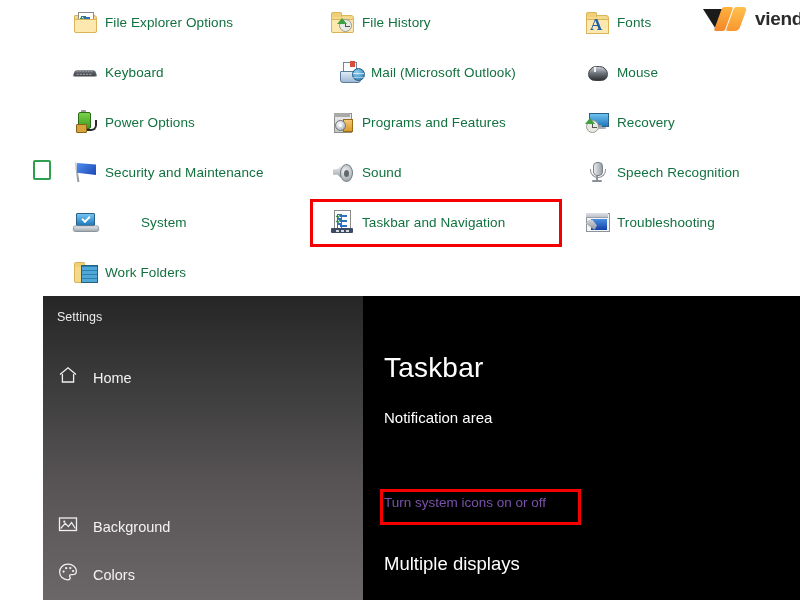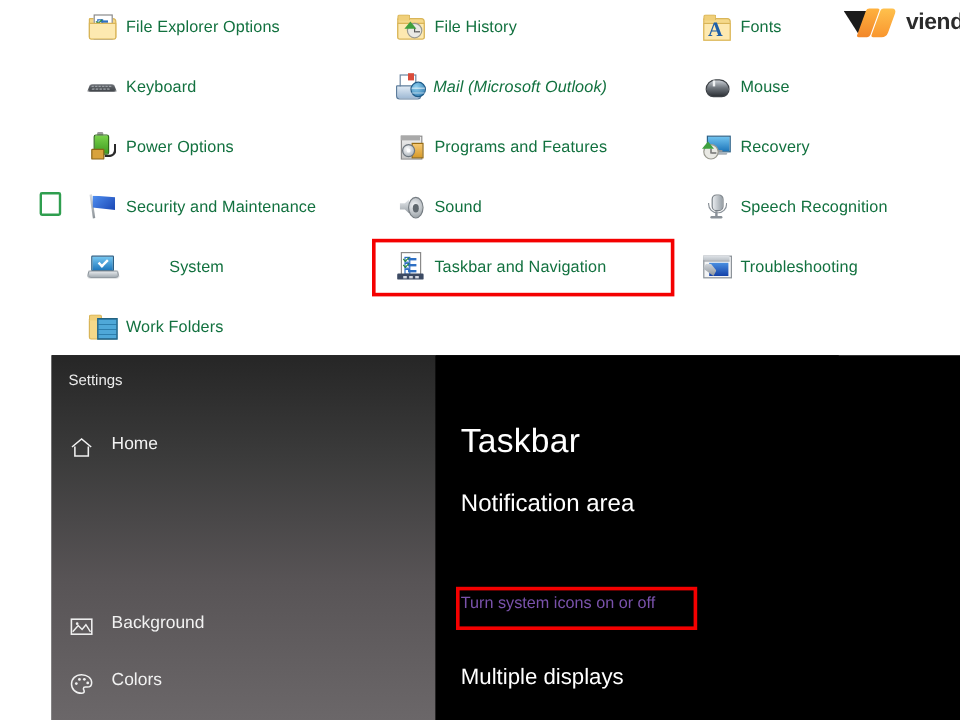--- a/index.html
+++ b/index.html
@@ -172,30 +172,30 @@
   #settings-app { position:absolute; left:0; top:296px; width:656px; height:304px; background:#000; }
   #settings-sidebar {
     position:absolute; left:0; top:0; width:320px; height:304px;
     background: linear-gradient(180deg,#262626 0%, #3a3a3a 26%, #55five2 60%, #6a6668 100%);
     background: linear-gradient(180deg,#262626 0%, #3b3b3b 28%, #585456 62%, #6b6769 100%);
   }
   #settings-title {
     position:absolute; left:14px; top:14px;
     font-size:12.5px; color:#eaeaea;
   }
-  .nav-row { position:absolute; left:14px; display:flex; align-items:flex-start; height:24px; }
+  .nav-row { position:absolute; left:14px; display:flex; align-items:flex-end; height:24px; }
   .nav-ico { width:22px; height:22px; position:relative; margin-right:14px; flex:0 0 22px; }
   .nav-lbl { font-size:14.5px; color:#f2f2f2; }
 
   .home-ico svg, .bg-ico svg, .col-ico svg { display:block; }
 
   
   #settings-content { position:absolute; left:320px; top:0; width:480px; height:304px; background:#000; }
   #page-title { position:absolute; left:21px; top:56px; font-size:28px; color:#ffffff; font-weight:300; letter-spacing:0.2px;}
-  #notif-heading { position:absolute; left:21px; top:113px; font-size:20px; color:#ffffff; font-weight:400;}
+  #notif-heading { position:absolute; left:21px; top:113px; font-size:15px; color:#ffffff; font-weight:400;}
   .link-row { position:absolute; left:21px; font-size:13.5px; color:#7a52ab; }
   #multi-heading { position:absolute; left:21px; top:257px; font-size:18.5px; color:#ffffff; font-weight:400;}
 </style>
 </head>
 <body>
 
 <div id="screen">
 
   <div id="control-panel">
 
@@ -254,21 +254,21 @@
           <span class="kb-k" style="left:3px;top:5px;"></span>
             <span class="kb-k" style="left:6px;top:5px;"></span>
           <span class="kb-k" style="left:9px;top:5px;"></span>
             <span class="kb-k" style="left:12px;top:5px;"></span>
           <span class="kb-k" style="left:15px;top:5px;"></span>
         </span>
       </span>
       <span class="cp-label">Keyboard</span>
     </div>
 
-    <div class="cp-item" style="left:286px; top:55px;font-style:italic;">
+    <div class="cp-item" style="left:296px; top:55px;">
       <span class="cp-icon">
         <span class="ic mail-env"></span>
         <span class="ic mail-red"></span>
         <span class="ic mail-tray"></span>
         <span class="ic globe"></span>
       </span>
       <span class="cp-label">Mail (Microsoft Outlook)</span>
     </div>
 
     <div class="cp-item" style="left:542px; top:55px;">

